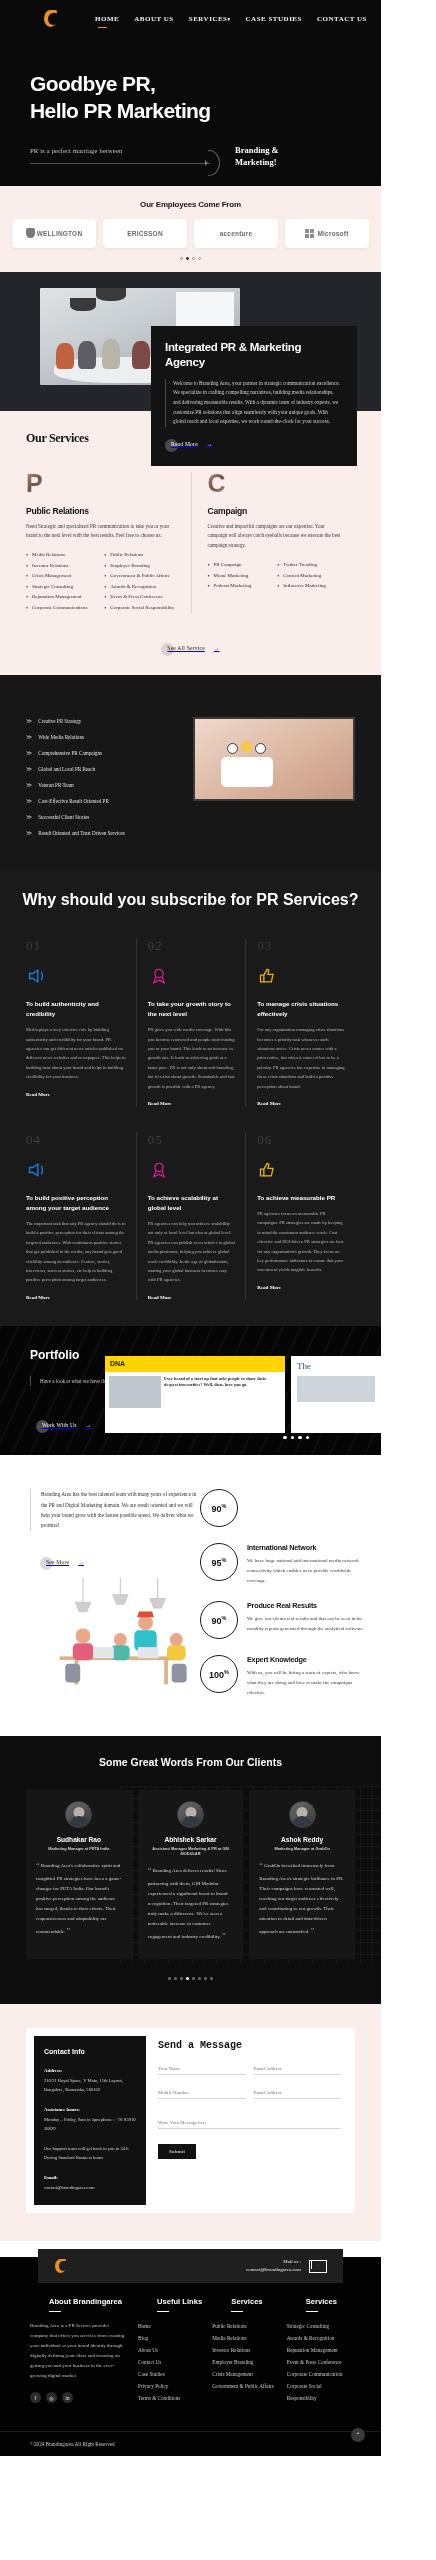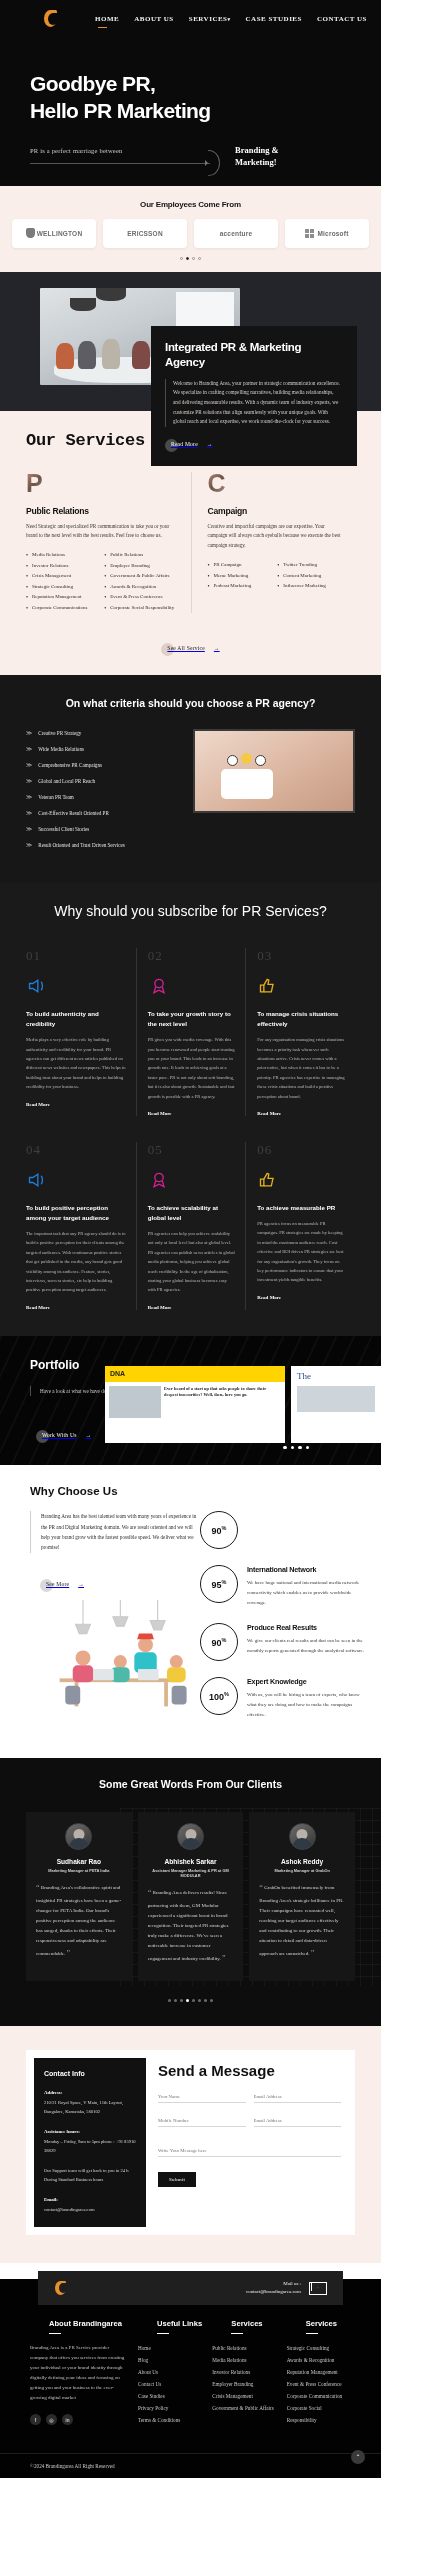--- a/index.html
+++ b/index.html
@@ -75,21 +75,21 @@
   .int-card .body { margin-top:9px; border-left:1px solid #4b4b4b; padding-left:7px; }
   .int-card p { font-size:5.2px; line-height:1.85; color:#d6d2cf; }
   .btn-pill { display:inline-flex; align-items:center; margin-top:14px; position:relative; }
   .btn-pill .circ { width:13px;height:13px;border-radius:50%;background:#4a4a4a;position:absolute;left:0;top:-2px;}
   .btn-pill span { position:relative; z-index:2; font-size:5.6px; color:#fff; padding-left:6px; letter-spacing:.2px;}
   .btn-pill .arr { position:relative; z-index:2; font-size:5.6px; color:#fff; margin-left:3px;}
 
   
   .services { background:#faeeea; padding:20px 0 24px; }
   .svc-head { display:flex; padding:0 26px; align-items:flex-start; }
-  .svc-head h2 { font-family:Liberation Mono, monospace; font-weight:bold; font-size:17px; letter-spacing:-.3px; width:130px;}
+  .svc-head h2 { font-family:Liberation Serif, serif; font-weight:bold; font-size:12px; letter-spacing:-.3px; width:130px;}
   .svc-head p { font-size:5.2px; line-height:2; color:#3d3a38; flex:1; margin-top:2px;}
   .svc-grid { display:flex; margin-top:18px; padding:0 26px; }
   .svc-col { width:50%; padding-right:14px; position:relative;}
   .svc-col + .svc-col { padding-left:16px; border-left:1px solid #e3d4cf; }
   .svc-letter { width:24px;height:26px; font-family:"Liberation Sans",sans-serif; font-weight:bold; font-size:25px;
       background:linear-gradient(135deg,#b58c7a,#6e5347 40%,#cbb5a6);-webkit-background-clip:text; background-clip:text; color:transparent; line-height:.95;}
   .svc-col h3 { font-family:"Liberation Sans",sans-serif;font-weight:bold; font-size:8.6px; margin-top:8px; letter-spacing:-.25px;}
   .svc-col p.desc { font-size:5.1px; line-height:1.95; margin-top:6px; color:#3b3836;}
   .svc-lists { display:flex; margin-top:9px; gap:6px; }
   .svc-lists ul { list-style:none; width:50%;}
@@ -107,21 +107,21 @@
   .crit-list span.t { font-size:5.1px; color:#e6e4e2; }
   .crit-img { flex:1; height:84px; border:2px solid #3a3a3a;
       background:linear-gradient(150deg,#e9cfc0,#d5ae9a 55%,#c4writing); background:linear-gradient(150deg,#efd9cb,#d9b29c 60%,#c59a84);
       position:relative; overflow:hidden;}
   .crit-img .ph { position:absolute; left:26px; bottom:12px; width:52px;height:30px;background:#fff; border-radius:5px;}
   .emo { position:absolute; width:11px;height:11px;border-radius:50%;border:1.4px solid #3a3a3a; background:#fff; }
   .emo.y { background:#f6c945; border-color:#f6c945; }
 
   
   .subscribe { background:#1a1a1a; padding:20px 0 26px; }
-  .subscribe h2 { text-align:center; color:#fff; font-family:"Liberation Sans",sans-serif; font-weight:normal; font-size:14px;}
+  .subscribe h2 { text-align:center; color:#fff; font-family:"Liberation Sans",sans-serif; font-weight:bold; font-size:16px;}
   .sub-grid { display:flex; padding:0 26px; margin-top:29px; flex-wrap:wrap; }
   .sub-cell { width:33.33%; padding:0 10px 0 0; position:relative;}
   .sub-cell:nth-child(2), .sub-cell:nth-child(3),
   .sub-cell:nth-child(5), .sub-cell:nth-child(6){ padding-left:11px; border-left:1px solid #343434; }
   .sub-num { font-family:"Liberation Serif",serif; color:#3f3f3f; font-size:13px; letter-spacing:1px;}
   .sub-icon { margin-top:12px; width:22px; height:20px; }
   .sub-cell h4 { font-family:"Liberation Sans",sans-serif; font-weight:bold; color:#fff; font-size:6.2px; line-height:1.6; margin-top:13px;}
   .sub-cell p { font-size:4.6px; line-height:2.05; color:#bdbab8; margin-top:6px;}
   .sub-cell a.more { display:block; margin-top:10px; font-size:5px; font-weight:bold; color:#fff; text-decoration:none;}
   .row2 { margin-top:26px; }
@@ -180,21 +180,21 @@
   .t-dots i.on { background:#fff; }
 
   
   .contact { background:#faeeea; padding:24px 26px 28px; }
   .contact-wrap { display:flex; background:#fff; }
   .ci { width:112px; background:#111; color:#fff; padding:12px 10px; margin:8px 0 8px 8px;}
   .ci h3 { font-family:"Liberation Sans",sans-serif;font-weight:bold;font-size:7px;}
   .ci .blk { margin-top:11px; font-size:4.6px; line-height:1.9; color:#ddd9d6;}
   .ci .blk b { display:block; color:#fff; font-size:4.8px; margin-bottom:2px;}
   .form { flex:1; padding:12px 14px 12px 12px;}
-  .form h3 { font-family:Liberation Sans, sans-serif;font-weight:bold;font-size:15px;}
+  .form h3 { font-family:Liberation Mono, monospace;font-weight:bold;font-size:10px;}
   .f-row { display:flex; gap:8px; margin-top:12px;}
   .f-row input, .f-full input {
      width:100%; border:none; border-bottom:1px solid #d9d5d2; background:transparent;
      font-size:4.8px; font-family:"Liberation Serif",serif; padding:3px 0 3px 0; color:#55504d;}
   .f-full { margin-top:11px; }
   .submit { margin-top:15px; background:#111; color:#fff; border:none; font-size:5px;
      padding:5px 11px; font-family:"Liberation Serif",serif; letter-spacing:.3px;}
 
   
   .footer { background:#020202; position:relative; padding:0 0 0 0;}
@@ -368,21 +368,20 @@
     <div class="see-all">
       <a href="#" class="btn-pill">
         <i class="circ" style="background:#e0cfc9;"></i>
         <span style="color:#1a1a1a;">See All Service</span>
         <span class="arr" style="color:#1a1a1a;">→</span>
       </a>
     </div>
   </section>
 
   <section class="criteria">
-    <h2>On what criteria should you choose a PR agency?</h2>
     <div class="crit-wrap">
       <ul class="crit-list">
         <li>
             <span class="chev">≫</span>
             <span class="t">Creative PR Strategy</span>
           </li>
         <li>
             <span class="chev">≫</span>
             <span class="t">Wide Media Relations</span>
           </li>
@@ -531,21 +530,20 @@
     <div class="work-btn">
       <a href="#" class="btn-pill">
         <i class="circ"></i>
         <span>Work With Us</span>
         <span class="arr">→</span>
       </a>
     </div>
   </section>
 
   <section class="choose">
-    <h2>Why Choose Us</h2>
     <div class="choose-body">
       <div class="choose-left">
         <div class="txt">Branding Area has the best talented team with many years of experience in the PR and Digital Marketing domain. We are result oriented and we will help your brand grow with the fastest possible speed. We deliver what we promise!</div>
         <div class="btnwrap">
           <a href="#" class="btn-pill">
             <i class="circ" style="background:#d9d9d9;"></i>
             <span style="color:#1a1a1a;">See More</span>
             <span class="arr" style="color:#1a1a1a;">→</span>
           </a>
         </div>

